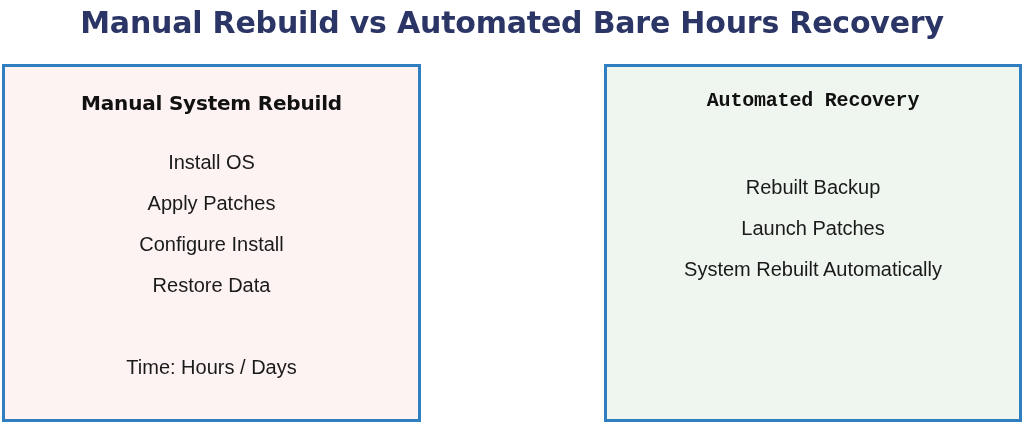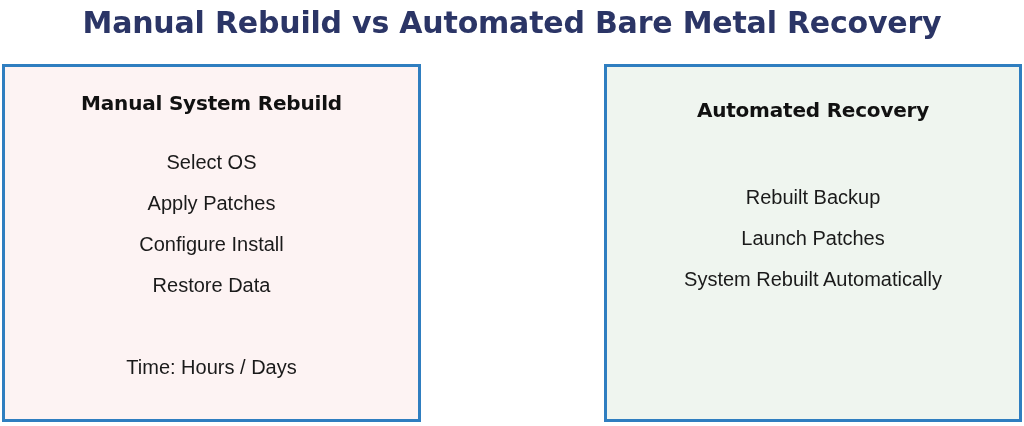--- a/index.html
+++ b/index.html
@@ -61,21 +61,21 @@
     font-family: "DejaVu Sans", sans-serif;
     font-size: 20px;
     font-weight: bold;
     color: #111111;
     letter-spacing: -0.2px;
     text-align: center;
     width: 100%;
     white-space: nowrap;
   }
   .panel-left .panel-heading  { margin-top: 24px; }
-  .panel-right .panel-heading { margin-top: 31px; }
+  .panel-right .panel-heading { margin-top: 22px; font-family: Liberation Mono, monospace; }
 
   .panel-body {
     width: 100%;
     text-align: center;
   }
   .panel-left .panel-body  { margin-top: 27px; }
   .panel-right .panel-body { margin-top: 55px; }
 
   .step-line {
     font-family: "Liberation Sans", sans-serif;
@@ -85,26 +85,26 @@
     line-height: 41px;
     height: 41px;
     white-space: nowrap;
   }
   .step-line.spacer { color: transparent; }
   .step-line.time-line { font-size: 20px; }
 </style>
 </head>
 <body>
 
-<div class="page-title">Manual Rebuild vs Automated Bare Metal Recovery</div>
+<div class="page-title">Manual Rebuild vs Automated Bare Hours Recovery</div>
 
 <section class="panel panel-left">
   <div class="panel-heading">Manual System Rebuild</div>
   <div class="panel-body">
-    <div class="step-line">Select OS</div>
+    <div class="step-line">Install OS</div>
     <div class="step-line">Apply Patches</div>
     <div class="step-line">Configure Install</div>
     <div class="step-line">Restore Data</div>
     <div class="step-line spacer">&nbsp;</div>
     <div class="step-line time-line">Time: Hours / Days</div>
   </div>
 </section>
 
 <section class="panel panel-right">
   <div class="panel-heading">Automated Recovery</div>

